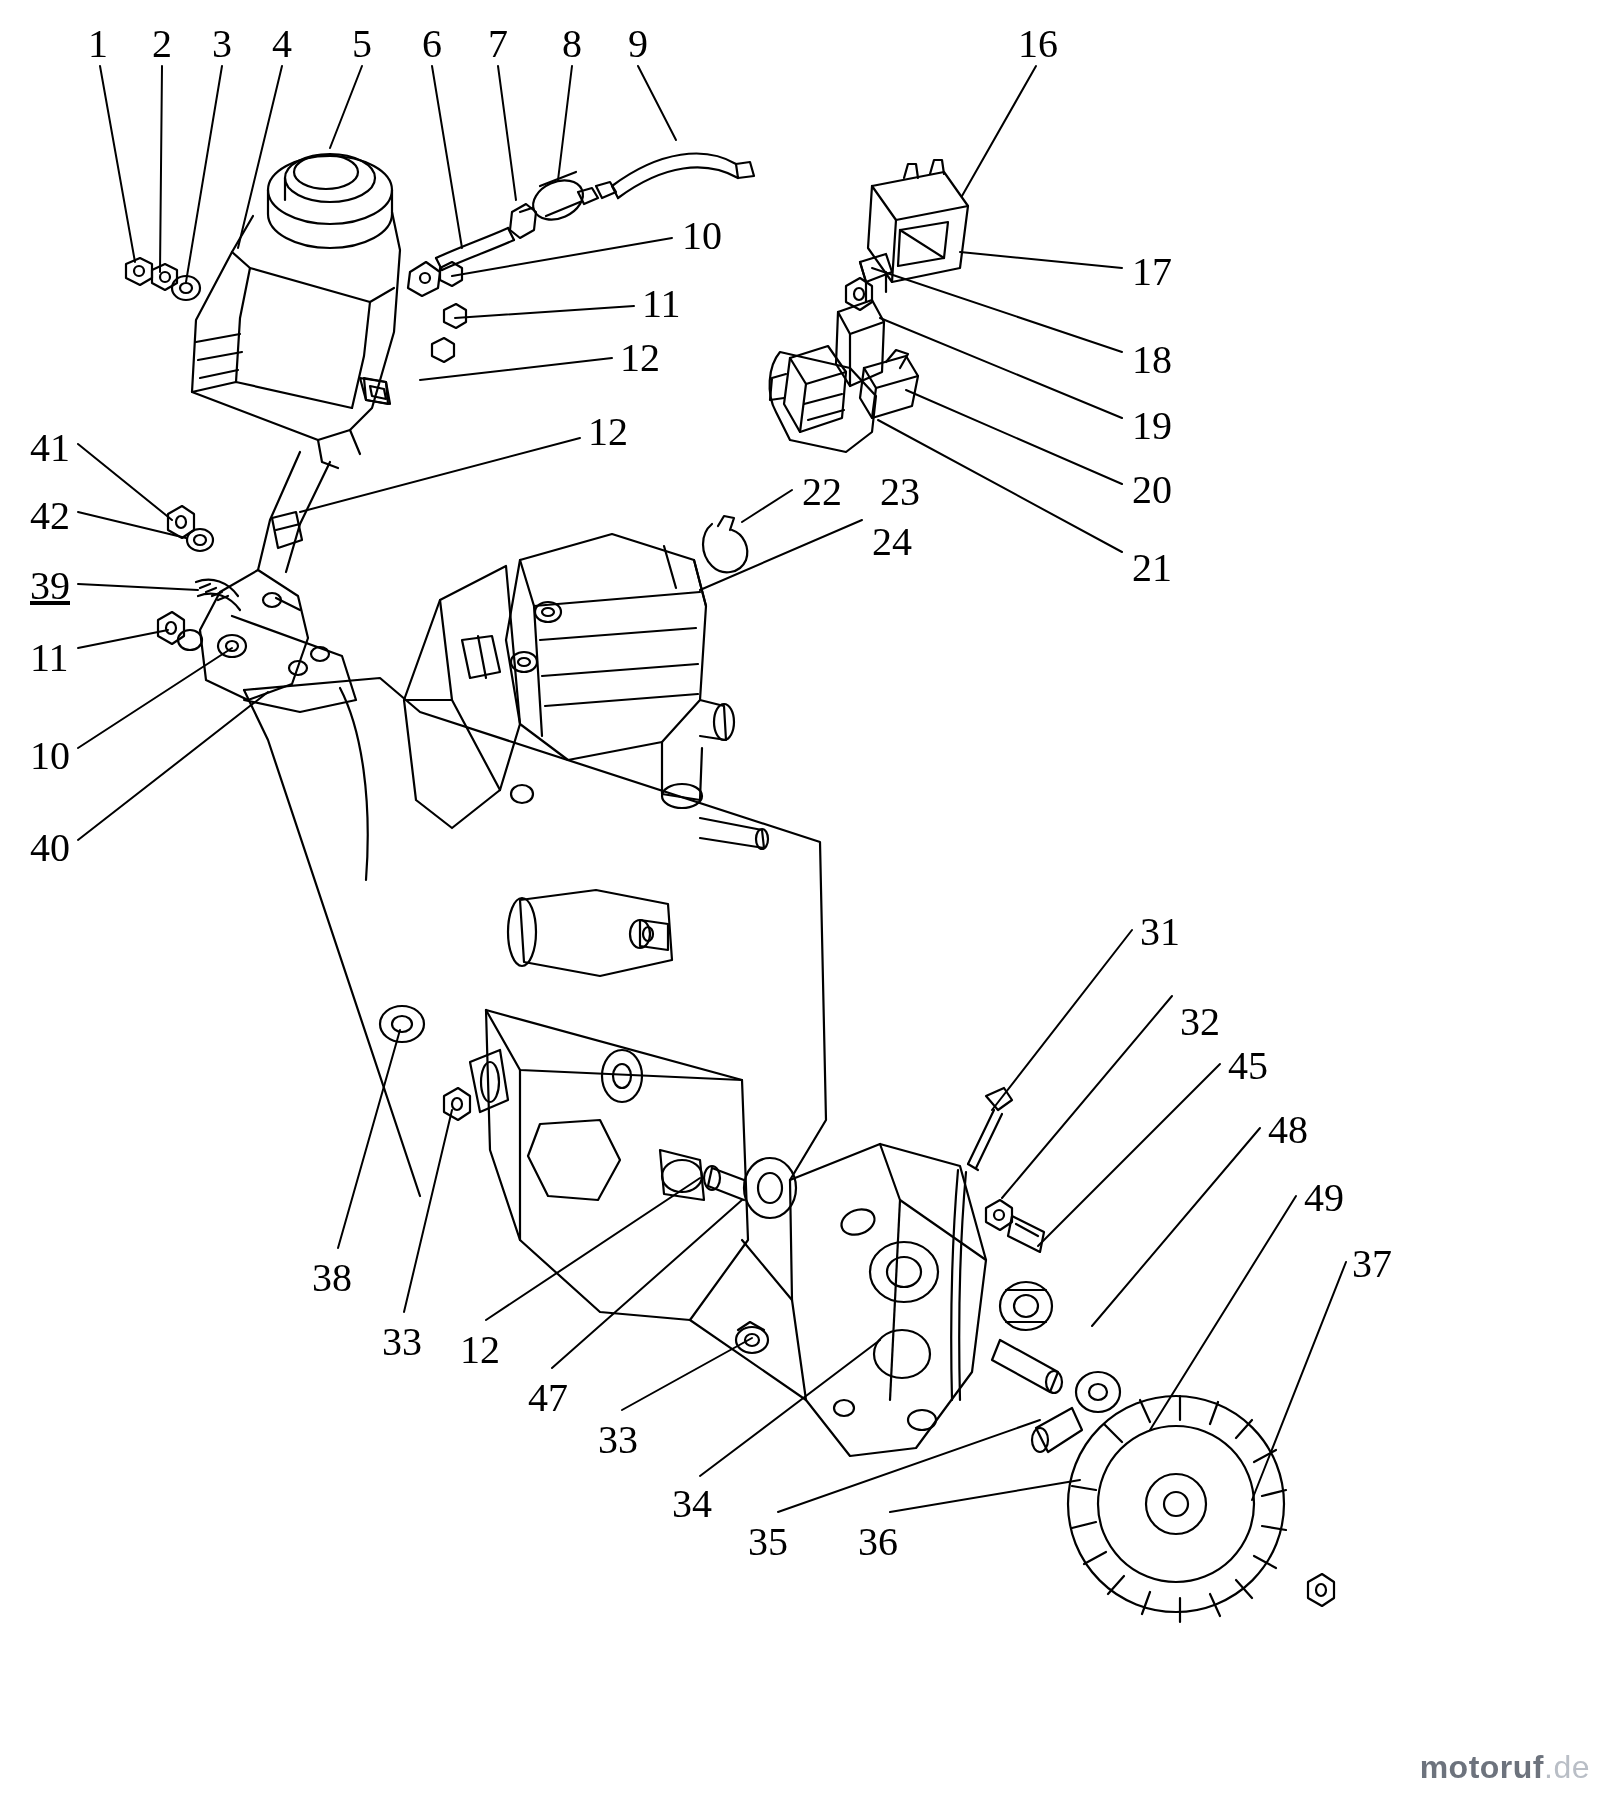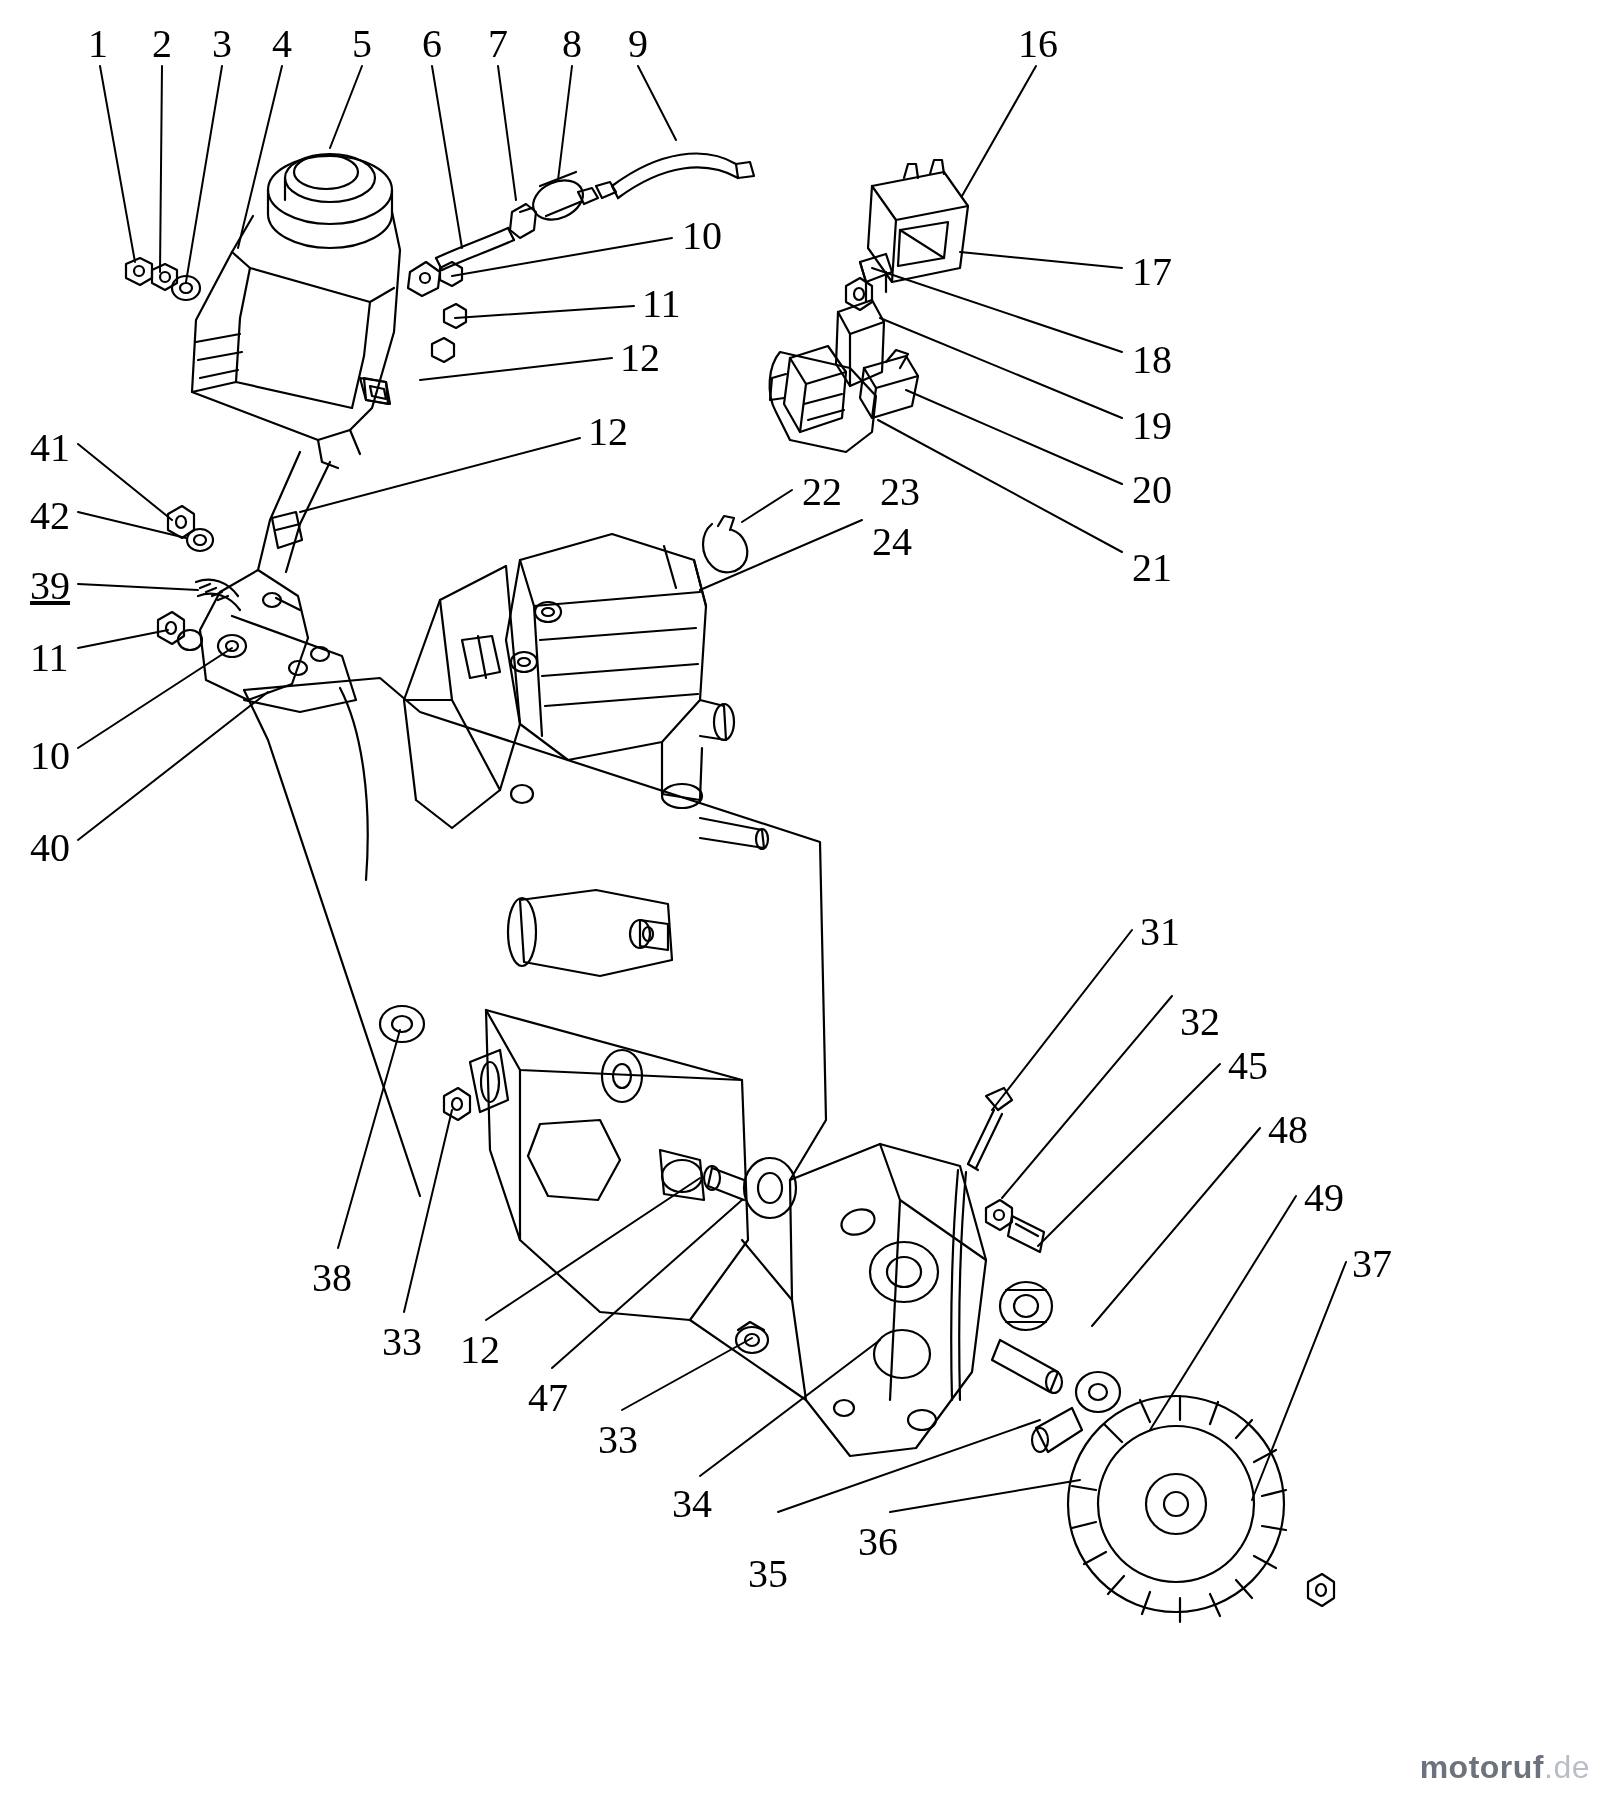--- a/index.html
+++ b/index.html
@@ -384,18 +384,18 @@
   <div class="callout" style="left:1228px;top:1046px;">45</div>
   <div class="callout" style="left:1268px;top:1110px;text-align:right;">48</div>
   <div class="callout" style="left:1304px;top:1178px;">49</div>
   <div class="callout" style="left:1352px;top:1244px;">37</div>
   <div class="callout" style="left:312px; top:1258px;">38</div>
   <div class="callout" style="left:382px; top:1322px;">33</div>
   <div class="callout" style="left:460px; top:1330px;">12</div>
   <div class="callout" style="left:528px; top:1378px;">47</div>
   <div class="callout" style="left:598px; top:1420px;">33</div>
   <div class="callout" style="left:672px; top:1484px;">34</div>
-  <div class="callout" style="left:748px; top:1522px;margin-top:32px;">35</div>
+  <div class="callout" style="left:748px; top:1522px;">35</div>
   <div class="callout" style="left:858px; top:1522px;">36</div>
 
   <div class="wm"><span class="wm-main">motoruf</span><span class="wm-tld">.de</span></div>
 
 </div>
 
 </body></html>

